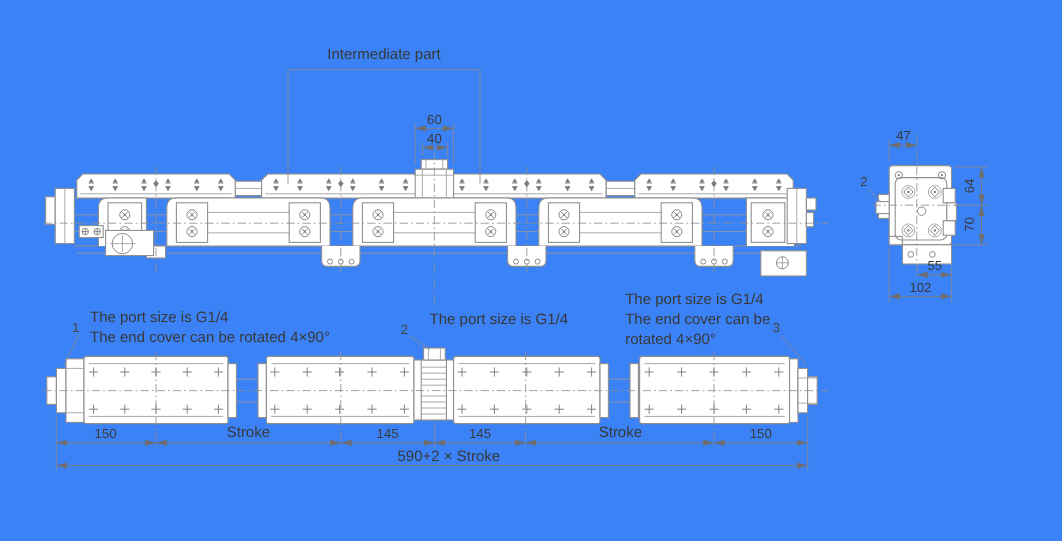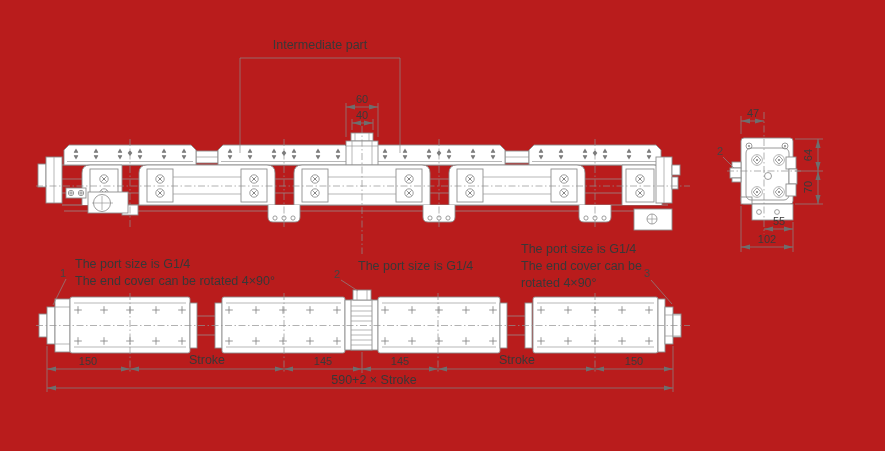--- a/index.html
+++ b/index.html
@@ -1,16 +1,16 @@
 <!DOCTYPE html>
 <html><head>
 <meta charset="utf-8">
 <style>
   html,body{margin:0;padding:0;background:#ffffff;}
-  .canvas{position:relative;width:885px;height:451px;background:#b91c1c;overflow:hidden;
+  .canvas{position:relative;width:885px;height:451px;background:#3b82f6;overflow:hidden;
           font-family:"Liberation Sans",sans-serif;}
   svg text{font-family:"Liberation Sans",sans-serif;}
   .ln   {stroke:#8e8e8e;stroke-width:0.9;fill:none;}
   .lnf  {stroke:#8e8e8e;stroke-width:0.9;fill:#ffffff;}
   .thin {stroke:#9a9a9a;stroke-width:0.7;fill:none;}
   .cl   {stroke:#909090;stroke-width:0.7;fill:none;stroke-dasharray:7 2.5 1.5 2.5;}
   .dim  {stroke:#7d7d7d;stroke-width:0.8;fill:none;}
   .ext  {stroke:#8b8b8b;stroke-width:0.7;fill:none;}
   .scr  {stroke:#858585;stroke-width:0.8;fill:none;}
   .fillg{fill:#7c7c7c;stroke:none;}

